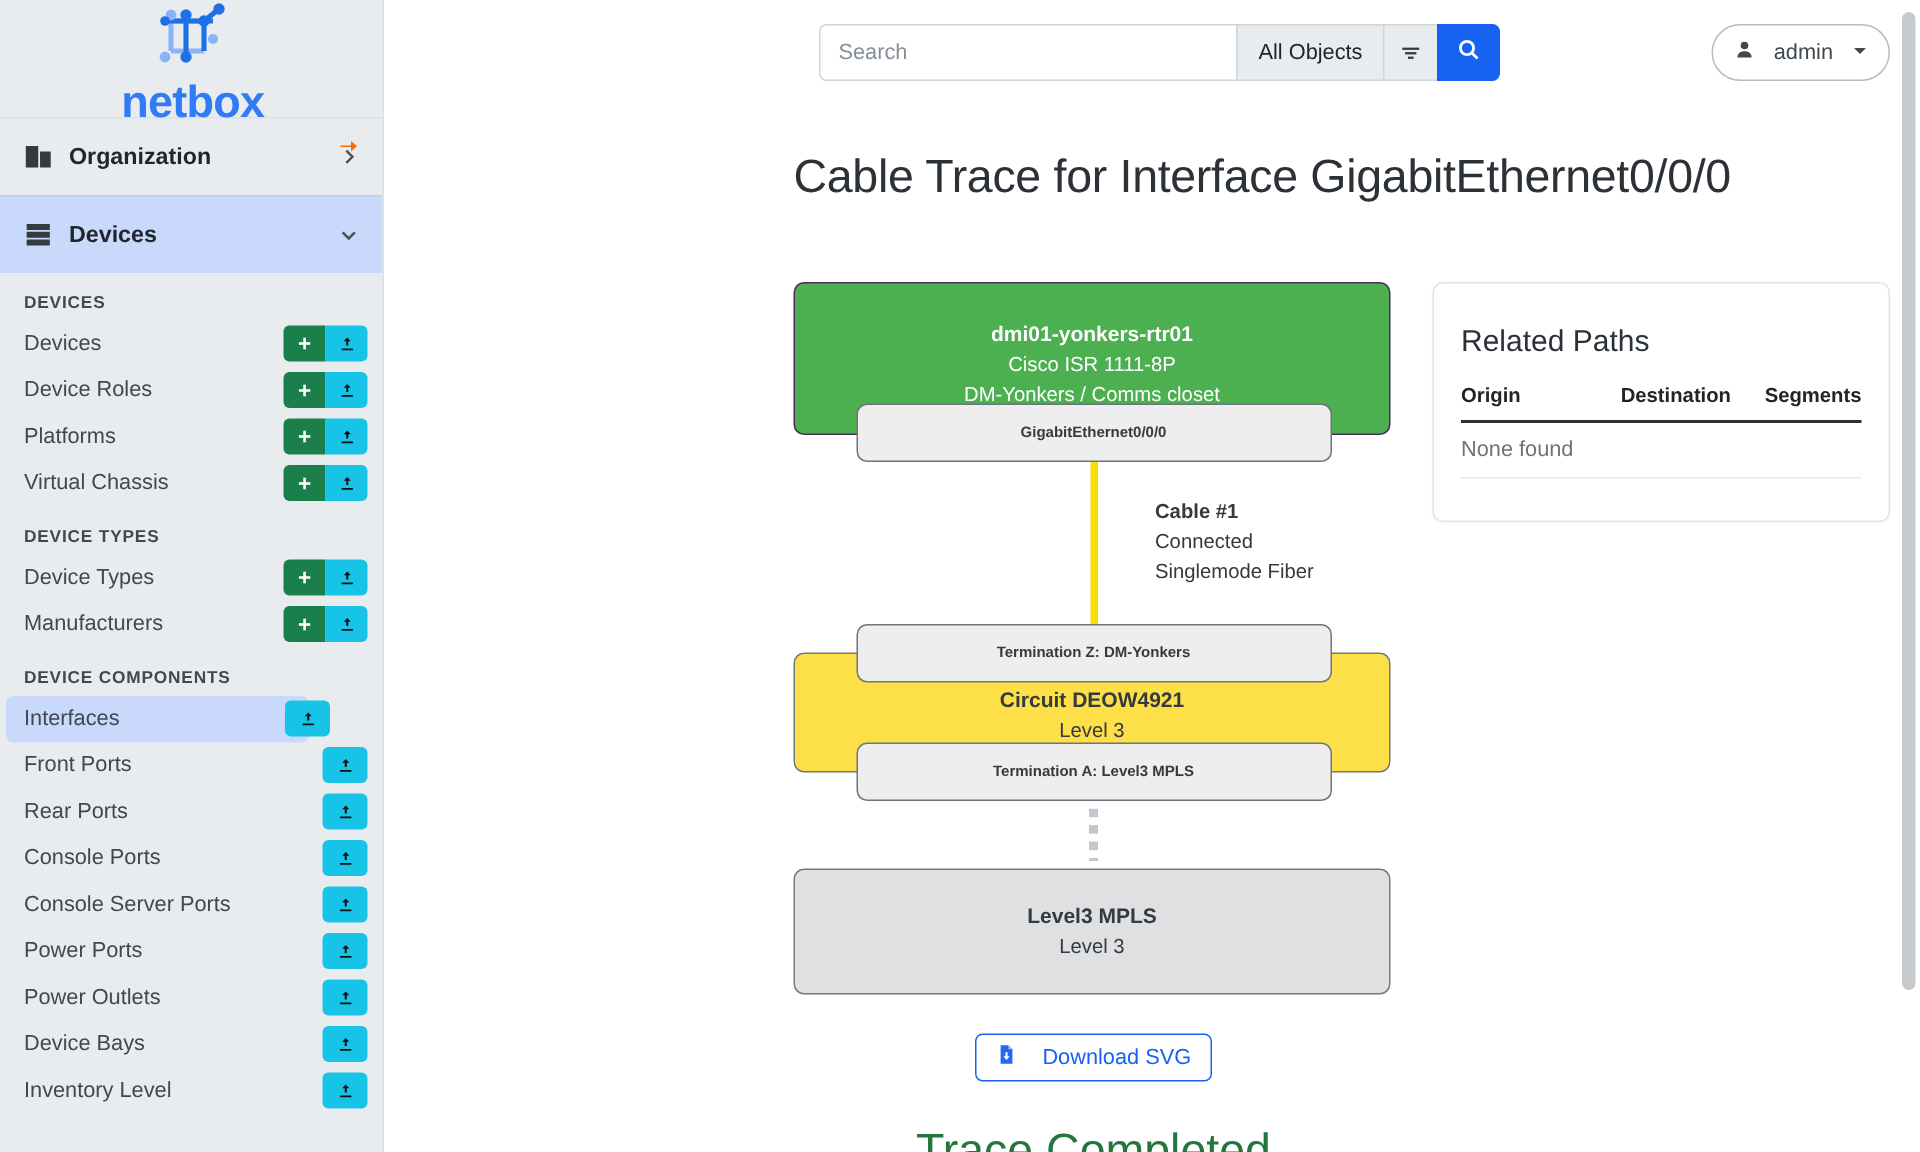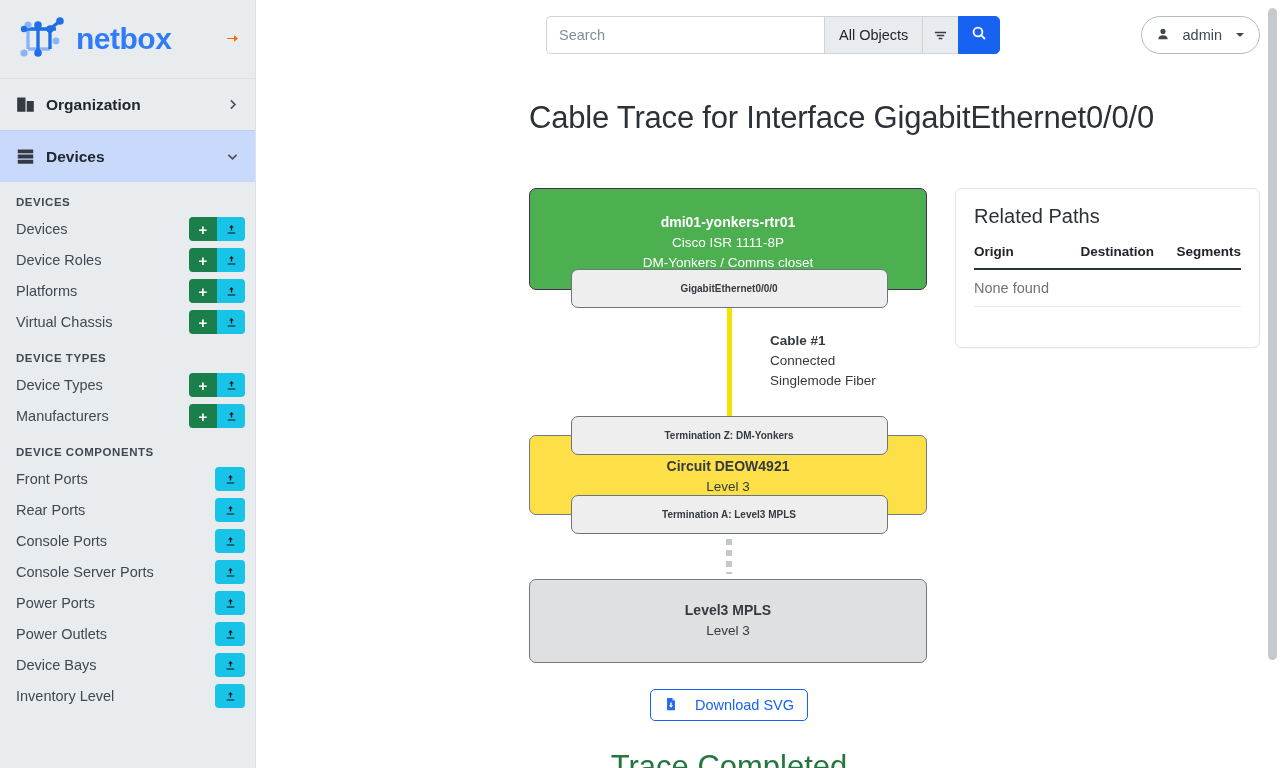--- a/index.html
+++ b/index.html
@@ -20,20 +20,21 @@
     border-right: 1px solid #dcdfe3;
     flex: 0 0 256px;
     overflow: hidden;
     position: relative;
   }
   .brand {
     height: 78px;
     display: flex; align-items: center;
     padding: 0 14px 0 16px;
     gap: 6px;
+    flex-direction: column;
   }
   .brand-logo { display: flex; align-items: center; gap: 4px; }
   .brand-wordmark {
     font-size: 30px; font-weight: 700; color: #2f7cf6;
     letter-spacing: -0.5px; line-height: 1;
   }
   .pin-icon { margin-left: auto; color: #f96a0b; display: flex; align-items: center; }
 
   .nav-group {
     display: flex; align-items: center;
@@ -201,21 +202,21 @@
   }
   .trace-status {
     text-align: center; padding-top: 28px;
     font-size: 31px; color: #24763f; font-weight: 400;
   }
 
   
   .card {
     flex: 1; max-width: 568px; height: 160px;
     border: 1px solid #e1e4e8; border-radius: 7px;
-    background: #fff; padding: 16px 18px;
+    background: #fff; padding: 28px 18px;
     box-shadow: 0 1px 2px rgba(0,0,0,.035);
   }
   .card-title { font-size: 20px; color: #2b3137; font-weight: 400; margin-bottom: 16px; }
   table.paths { width: 100%; border-collapse: collapse; }
   table.paths th {
     text-align: left; font-size: 13.5px; font-weight: 700;
     color: #212529; padding: 0 0 9px 0;
     border-bottom: 2px solid #2b3137;
   }
   table.paths td {
@@ -364,20 +365,30 @@
           <span class="mini-btn imp">
             <svg width="11" height="11" viewBox="0 0 16 16" fill="currentColor" aria-hidden="true">
                 <path d="M8 1.5l3.4 3.6H9v4.2H7V5.1H4.6zM2.5 12.2h11v1.7h-11z"></path>
               </svg>
           </span>
         </span>
       </div>
 
       <div class="nav-section-title">DEVICE COMPONENTS</div>
 
+      <div class="nav-row selected">
+        <span class="nr-label">Interfaces</span>
+        <span class="btn-grp" style="right:-14px;">
+          <span class="mini-btn imp only">
+            <svg width="11" height="11" viewBox="0 0 16 16" fill="currentColor" aria-hidden="true">
+                <path d="M8 1.5l3.4 3.6H9v4.2H7V5.1H4.6zM2.5 12.2h11v1.7h-11z"></path>
+              </svg>
+          </span>
+        </span>
+      </div>
       <div class="nav-row">
         <span class="nr-label">Front Ports</span>
         <span class="btn-grp">
           <span class="mini-btn imp only">
             <svg width="11" height="11" viewBox="0 0 16 16" fill="currentColor" aria-hidden="true">
                 <path d="M8 1.5l3.4 3.6H9v4.2H7V5.1H4.6zM2.5 12.2h11v1.7h-11z"></path>
               </svg>
           </span>
         </span>
       </div>

